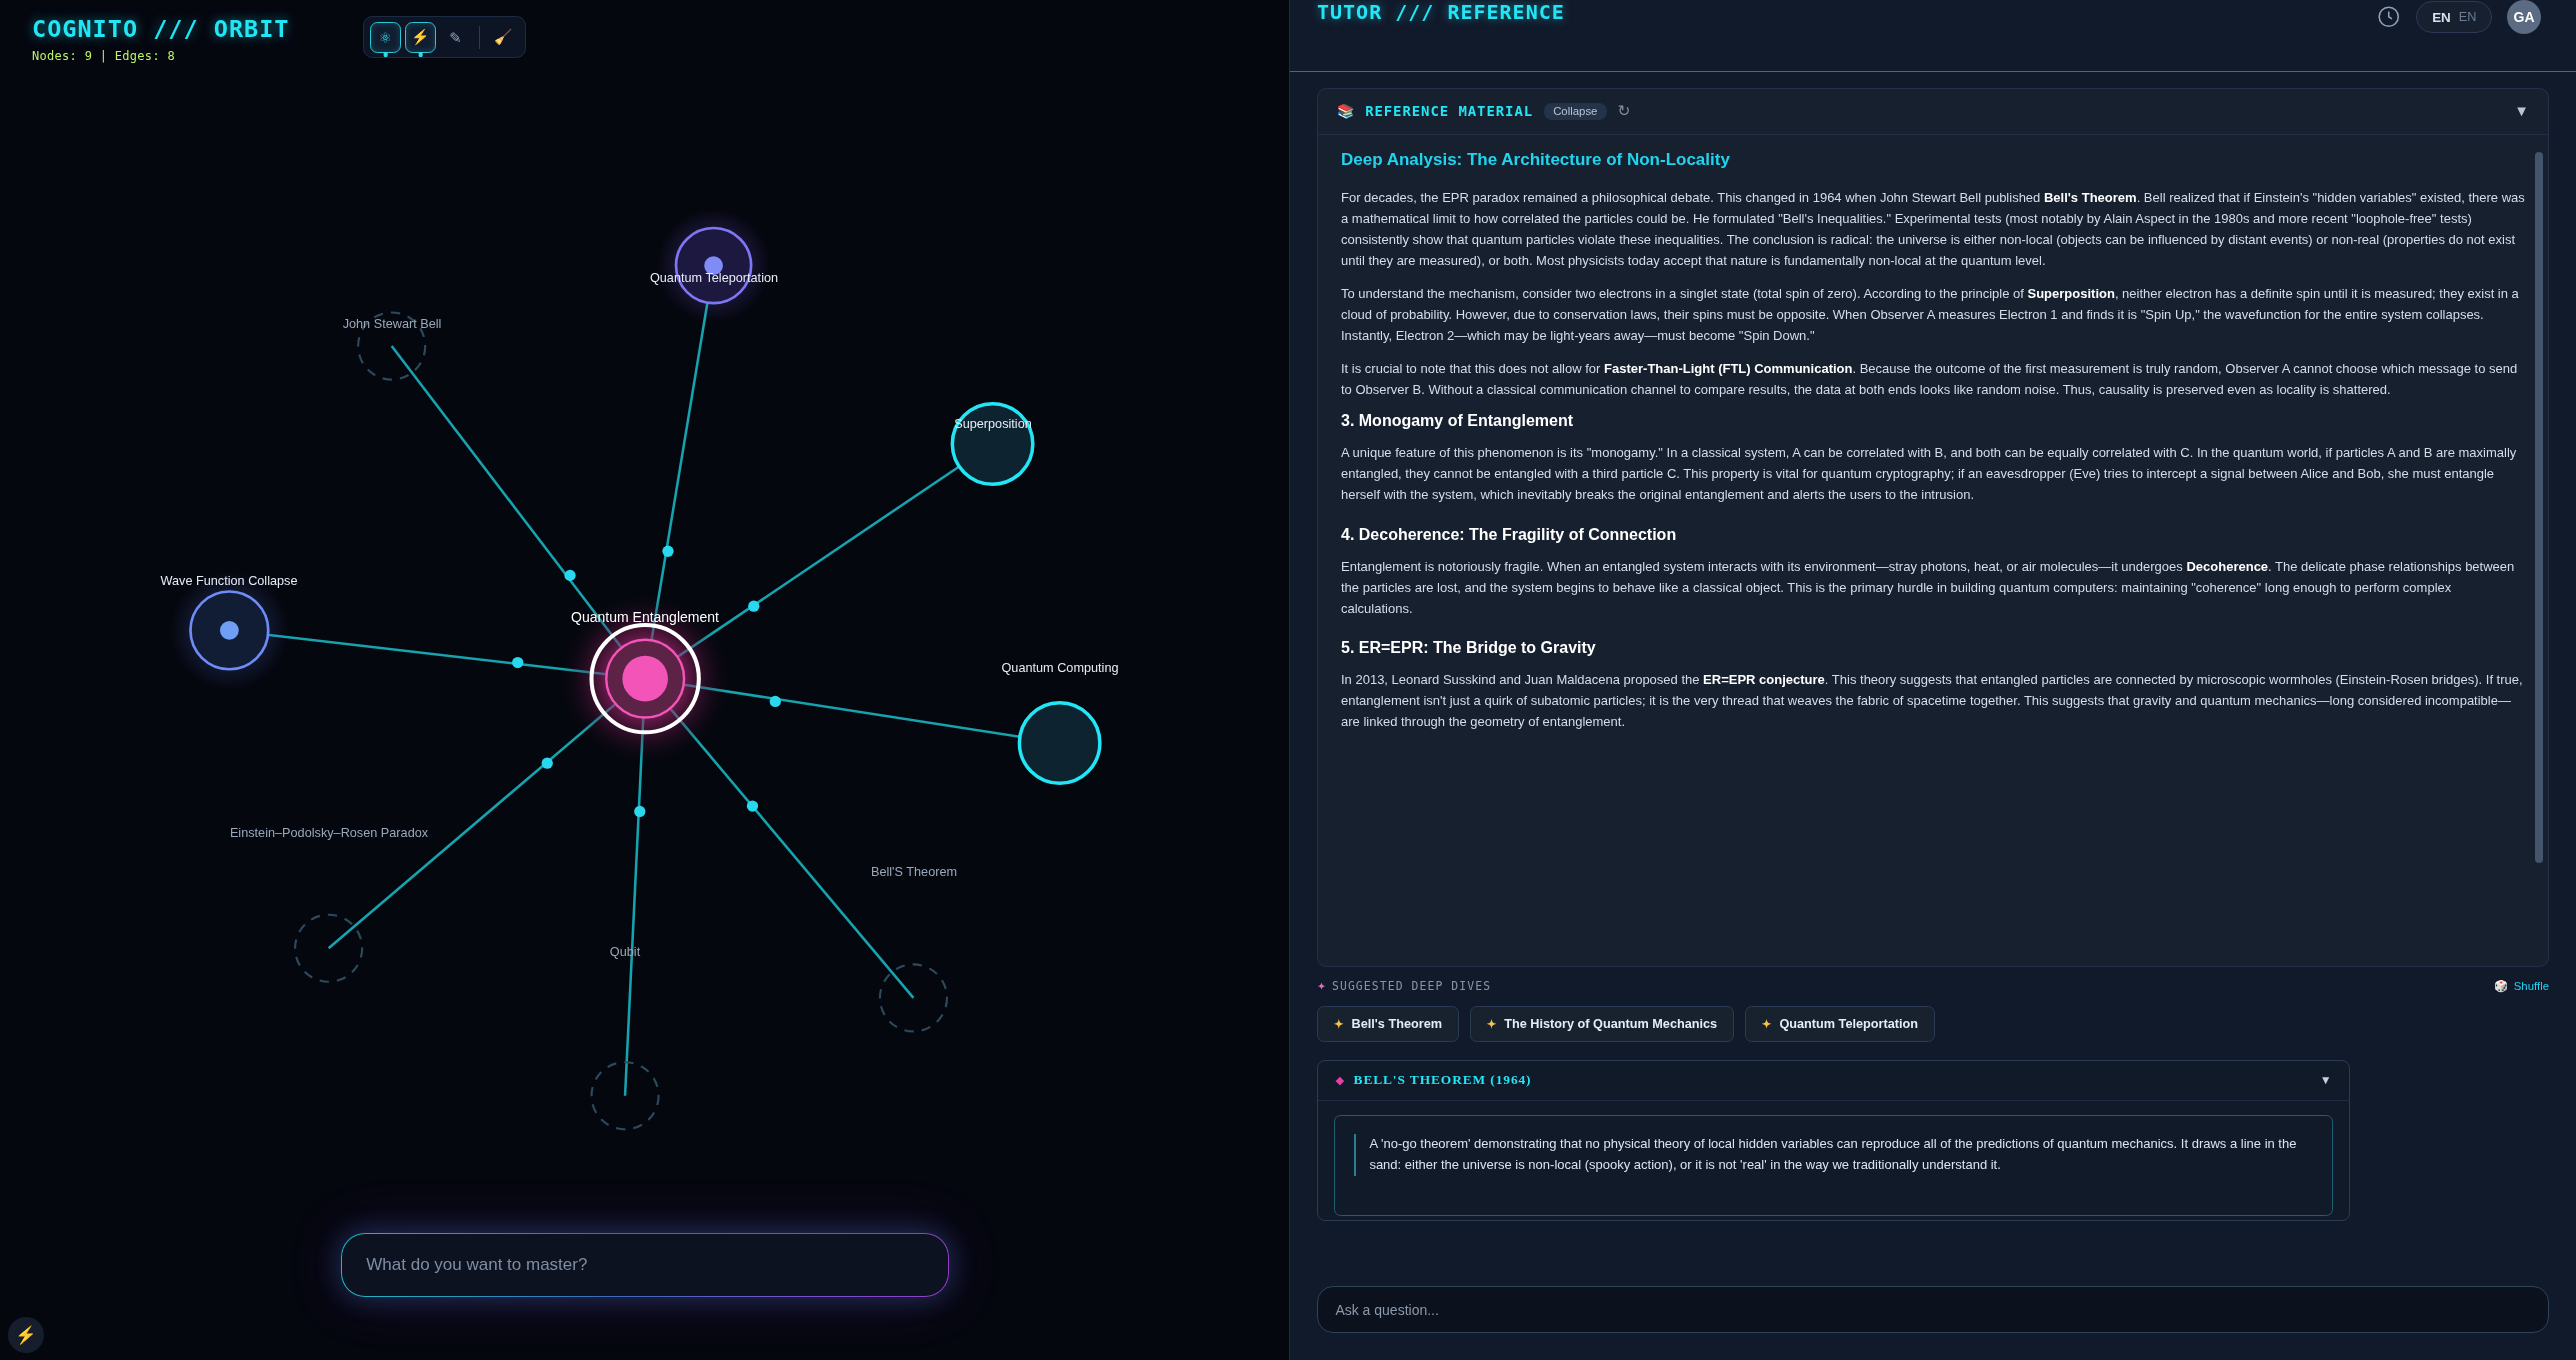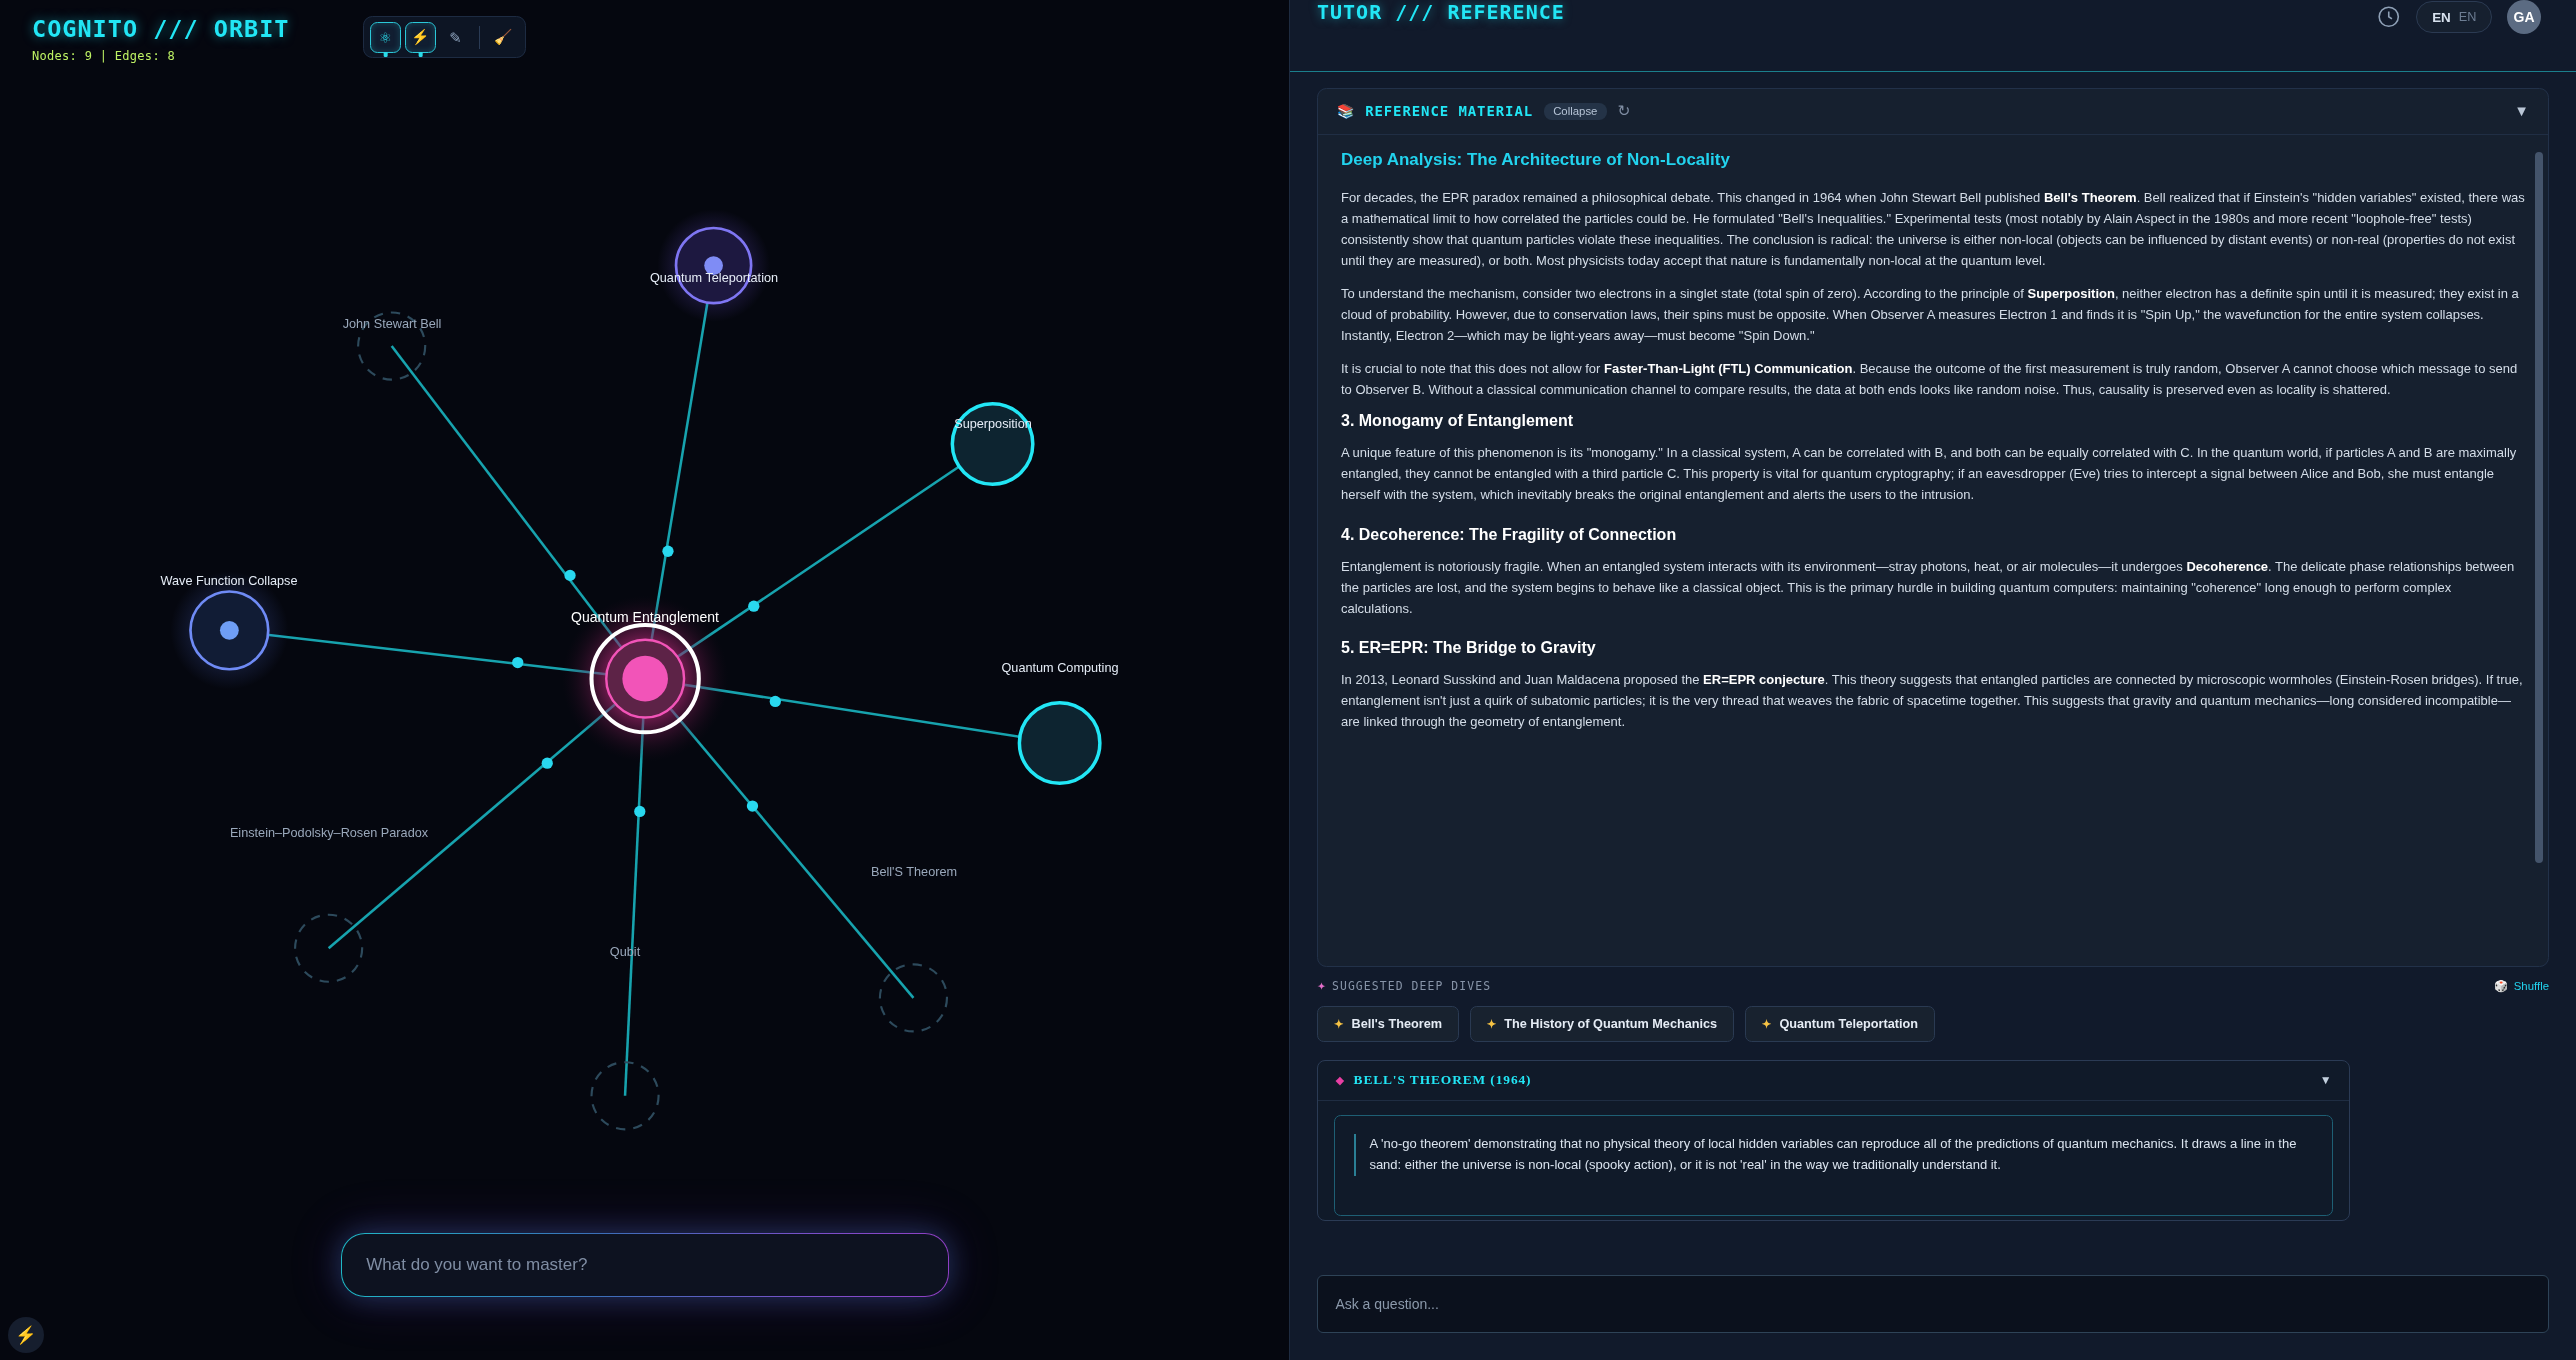--- a/index.html
+++ b/index.html
@@ -252,24 +252,24 @@
     min-height: 101px;
   }
   .theorem-quote p {
     border-left: 2px solid #2a7f95;
     padding-left: 13.4px;
     color: #dbe4ef; font-size: 13px; line-height: 1.6;
   }
 
   .ask-bar { flex: 0 0 auto; padding: 10.7px 27px 27px 27px; }
   .ask-box {
-    height: 58px;
+    height: 47px;
     background: #0b111d;
     border: 0.7px solid #2e4357;
-    border-radius: 6px;
+    border-radius: 16px;
     display: flex; align-items: center;
     padding: 0 17.4px;
   }
   .ask-box span { color: #8b99ab; font-size: 14px; }
 </style>
 </head>
 <body>
 
 <div class="app">
 

